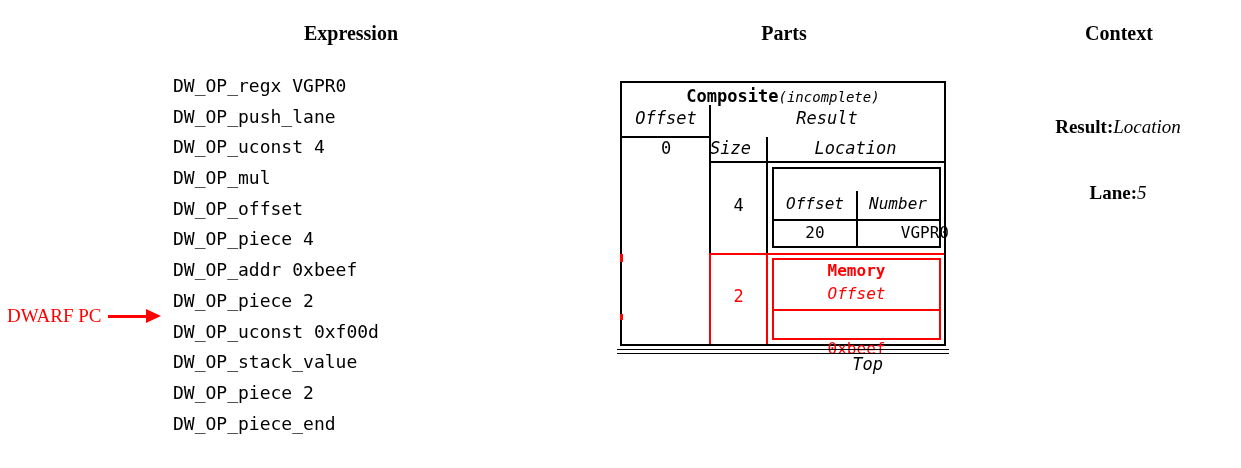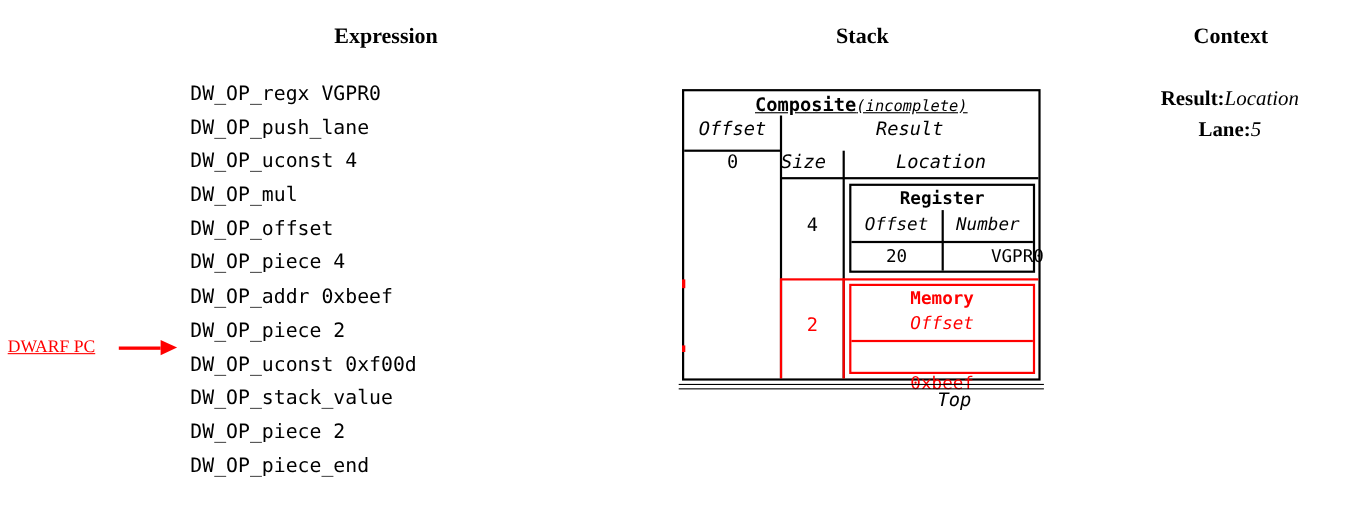--- a/index.html
+++ b/index.html
@@ -23,68 +23,68 @@
   }
   
   .expr-list{position:absolute;left:173px;top:71px;}
   .expr-line{
     height:30.7px;line-height:30.7px;
     font-size:18px;white-space:pre;
   }
   
   .pc-label{
     position:absolute;left:7px;top:305px;height:22px;line-height:22px;
-    font-family:"Liberation Serif", serif;font-size:16px;text-decoration:underline;
+    font-family:"Liberation Serif", serif;font-size:19px;
   }
   .pc-arrow-line{position:absolute;left:108px;top:315px;width:38px;height:2.5px;}
   .pc-arrow-head{
     position:absolute;left:146px;top:309px;width:0;height:0;
     border-top:7.5px solid transparent;border-bottom:7.5px solid transparent;
     border-left:15px solid #ff0000;
   }
   
   .stack-table{
     position:absolute;left:620px;top:81px;width:326px;height:265px;
     border:2px solid #000;box-sizing:border-box;font-size:17px;
   }
   .st-cell{position:absolute;text-align:center;}
   .ital{font-style:italic;}
   .bold{font-weight:bold;}
-  .st-title{left:0;top:1px;width:322px;height:24px;line-height:24px;text-decoration:underline;}
+  .st-title{left:0;top:1px;width:322px;height:24px;line-height:24px;}
   .st-title .note{font-size:14px;font-style:italic;}
   .hline,.vline{position:absolute;background:#000;}
   .red-bg{background:#ff0000;}
   .red{color:#ff0000;}
   .nested{
     position:absolute;left:150px;width:169px;box-sizing:border-box;
     font-size:16px;
   }
   .nested .row{position:absolute;text-align:center;}
   
   .rule{position:absolute;left:617px;width:332px;height:1.4px;background:#000;}
   .top-label{
     position:absolute;left:683px;top:354px;width:200px;height:20px;line-height:20px;
     text-align:right;font-style:italic;font-size:17px;
   }
   
   .ctx{
     position:absolute;left:1008px;top:75px;width:220px;text-align:center;
     font-family:"Liberation Serif", serif;font-size:19px;
   }
-  .ctx-line{height:29px;line-height:29px;}
+  .ctx-line{height:29px;line-height:29px;margin-top:37px;}
   .ctx .lbl{font-weight:bold;}
   .ctx .val{font-style:italic;}
 </style>
 </head>
 <body>
 
 <div class="canvas">
 
   <div class="col-header" style="left:251px;top:22px;">Expression</div>
-  <div class="col-header" style="left:684px;top:22px;">Stack</div>
+  <div class="col-header" style="left:684px;top:22px;">Parts</div>
   <div class="col-header" style="left:1019px;top:22px;">Context</div>
 
   <div class="expr-list">
     <div class="expr-line">DW_OP_regx VGPR0</div>
     <div class="expr-line">DW_OP_push_lane</div>
     <div class="expr-line">DW_OP_uconst 4</div>
     <div class="expr-line">DW_OP_mul</div>
     <div class="expr-line">DW_OP_offset</div>
     <div class="expr-line">DW_OP_piece 4</div>
     <div class="expr-line">DW_OP_addr 0xbeef</div>
@@ -118,21 +118,20 @@
 
     <div class="st-cell ital" style="left:0;top:23px;width:88px;height:24px;line-height:24px;">Offset</div>
     <div class="st-cell" style="left:0;top:53px;width:88px;height:24px;line-height:24px;">0</div>
 
     <div class="st-cell ital" style="left:88px;top:23px;width:234px;height:24px;line-height:24px;">Result</div>
     <div class="st-cell ital" style="left:88px;top:53px;width:36px;height:24px;line-height:24px;">Size</div>
     <div class="st-cell ital" style="left:145px;top:53px;width:177px;height:24px;line-height:24px;">Location</div>
 
     <div class="st-cell" style="left:88px;top:110px;width:57px;height:24px;line-height:24px;">4</div>
     <div class="nested" style="top:84px;height:81px;border:2px solid #000;">
-      <div class="row bold" style="left:0;top:0;width:165px;height:22px;line-height:22px;">Register</div>
       <div class="vline" style="left:82px;top:22px;width:1.6px;height:55px;"></div>
       <div class="row ital" style="left:0;top:22px;width:82px;height:26px;line-height:26px;">Offset</div>
       <div class="row ital" style="left:83px;top:22px;width:82px;height:26px;line-height:26px;">Number</div>
       <div class="hline" style="left:0;top:50px;width:165px;height:1.6px;"></div>
       <div class="row" style="left:0;top:51px;width:82px;height:25px;line-height:25px;">20</div>
       <div class="row" style="left:83px;top:51px;width:92px;height:25px;line-height:25px;text-align:right;">VGPR0</div>
     </div>
 
     <div class="st-cell red" style="left:88px;top:201px;width:57px;height:24px;line-height:24px;">2</div>
     <div class="nested red" style="top:175px;height:82px;border:2px solid #ff0000;">

